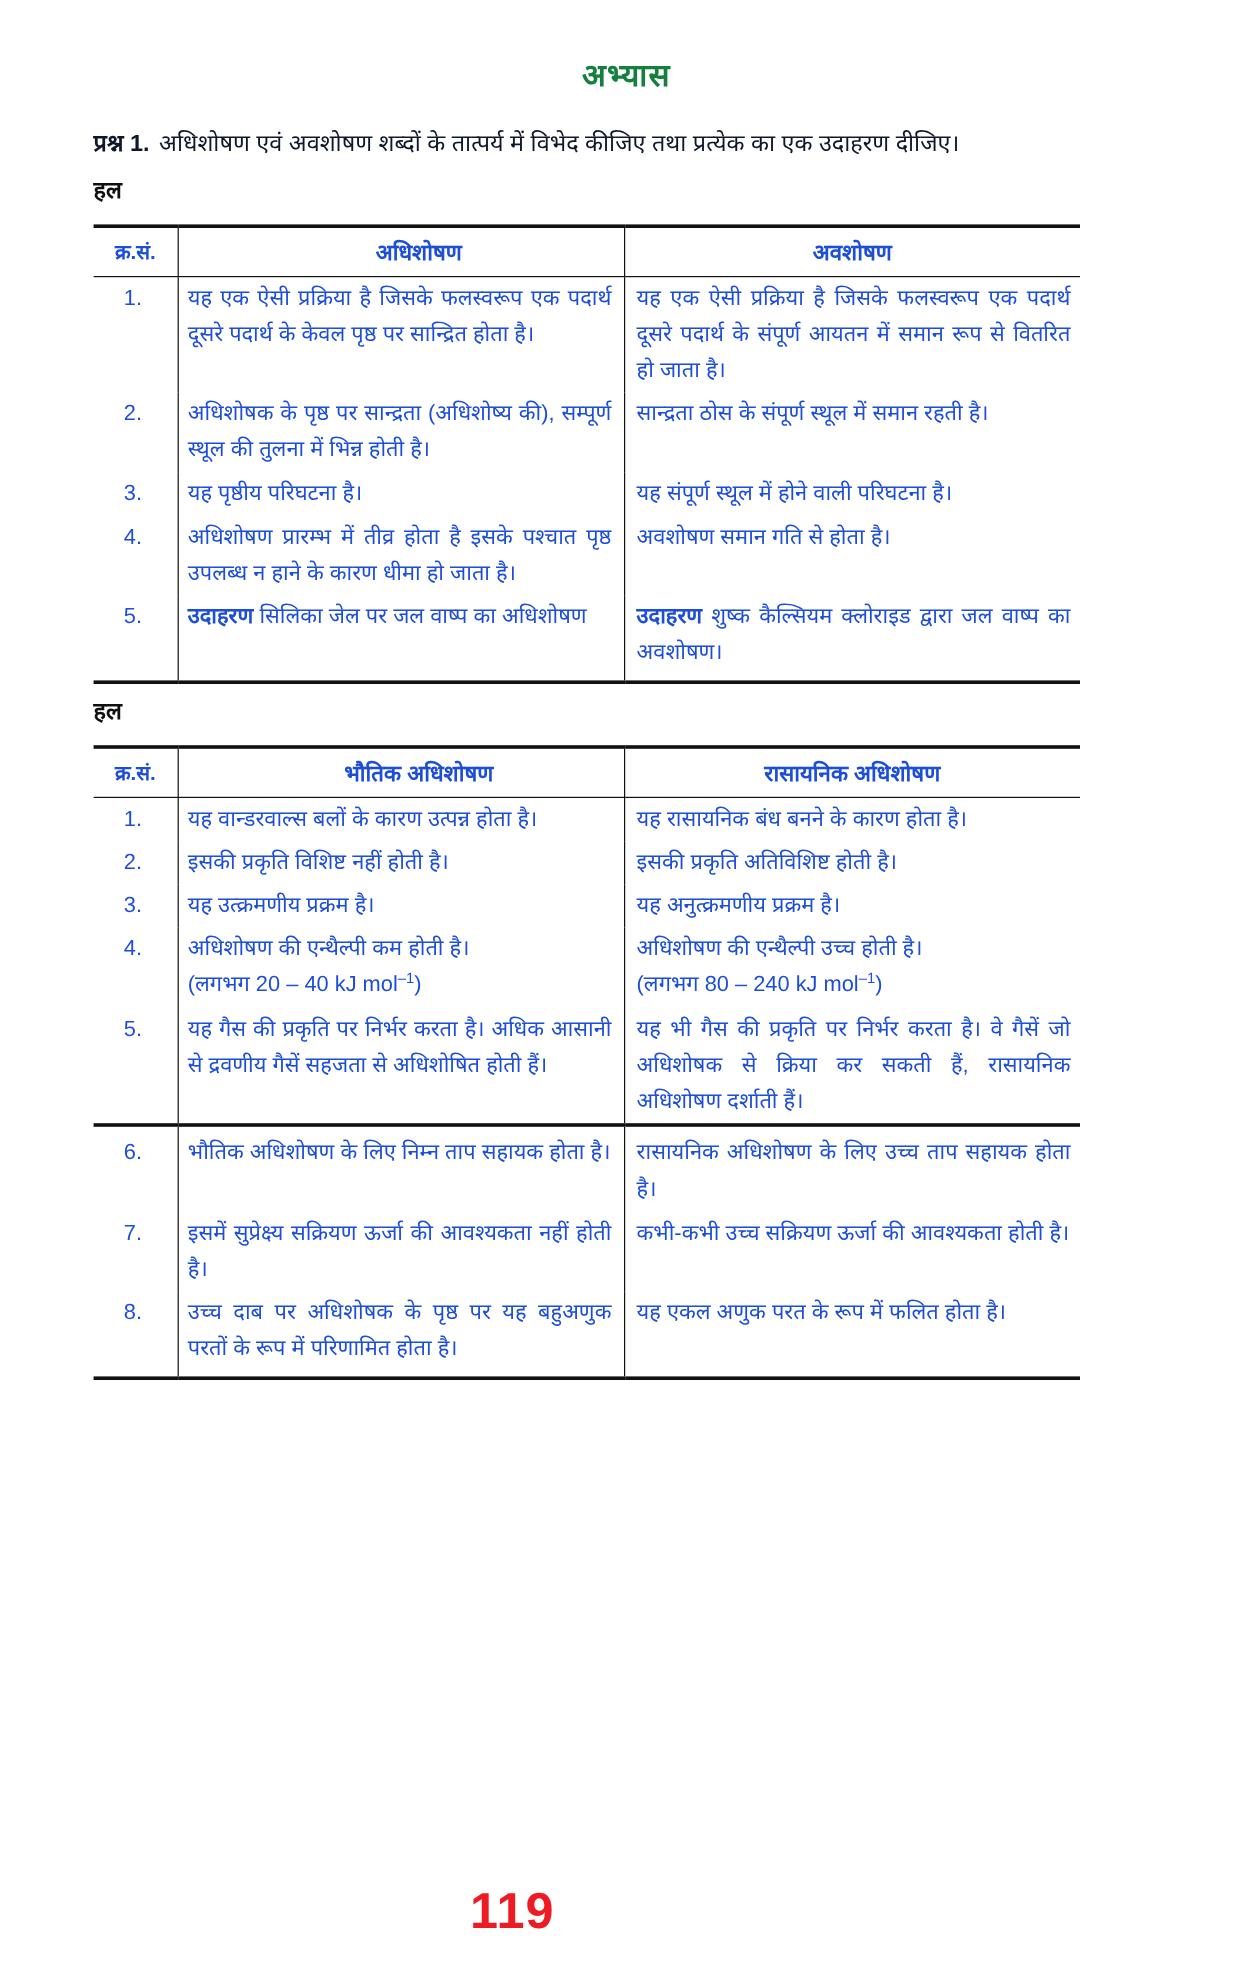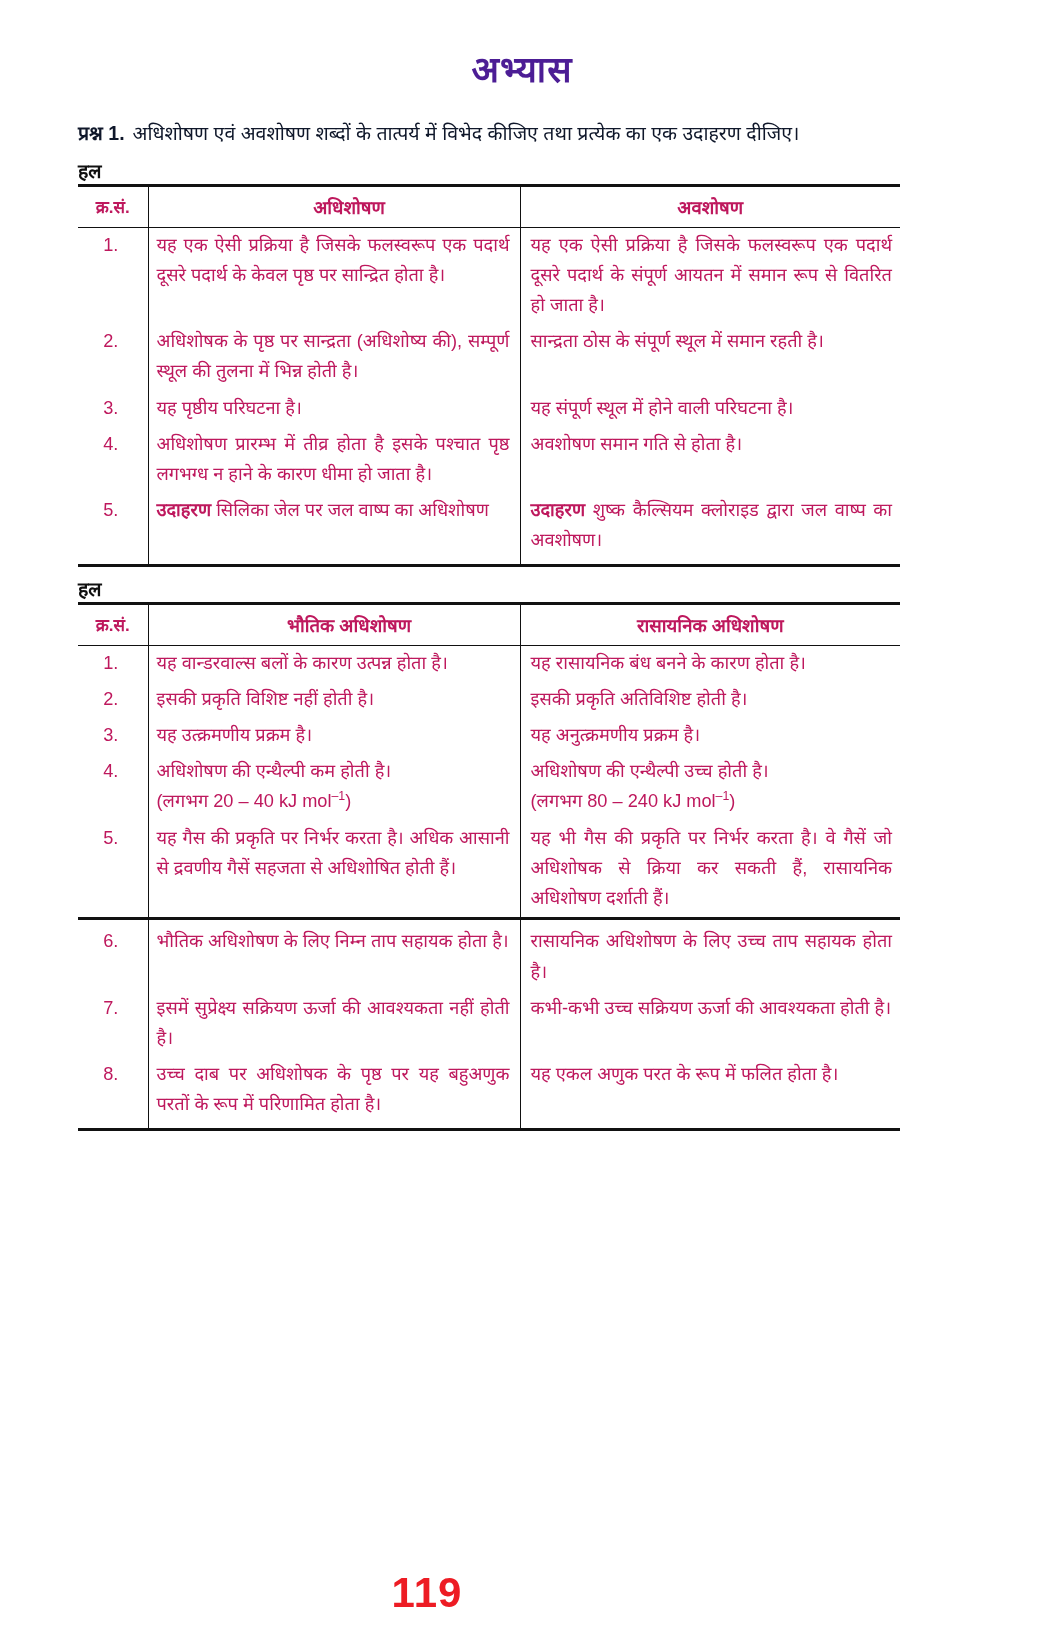--- a/index.html
+++ b/index.html
@@ -20,26 +20,26 @@
   .page {
     position: relative;
     width: 1044px;
     height: 1647px;
     padding: 0;
   }
 
   
   .page-title {
     text-align: center;
-    font-size: 36px;
+    font-size: 26px;
     font-weight: bold;
     letter-spacing: 1px;
     margin: 44px 0 0 0;
     font-family: "Liberation Sans", "DejaVu Sans", sans-serif;
-    color: #4c1d95;
+    color: #15803d;
   }
 
   
   .content {
     padding: 0 74px 0 78px;
   }
   .question {
     margin-top: 26px;
     font-size: 19.5px;
     line-height: 1.52;
@@ -56,25 +56,26 @@
   .solution-label {
     margin-top: 8px;
     font-size: 19.5px;
     font-weight: bold;
     font-family: Liberation Serif, serif;
   }
 
   
   .diff-table {
     width: 822px;
+    margin-top: 16px;
     border-collapse: collapse;
     table-layout: fixed;
     font-family: "Liberation Sans", "DejaVu Sans", sans-serif;
     font-size: 18.2px;
-    color: #be185d;
+    color: #1d4ed8;
   }
   .diff-table col.c-sn  { width: 70px; }
   .diff-table col.c-a   { width: 372px; }
   .diff-table col.c-b   { width: 380px; }
 
   .diff-table thead th {
     border-top: 3px solid #111;
     border-bottom: 1.6px solid #111;
     padding: 7px 6px 8px 6px;
     font-weight: bold;
@@ -184,21 +185,21 @@
           <td class="colA">अधिशोषक के पृष्ठ पर सान्द्रता (अधिशोष्य की), सम्पूर्ण स्थूल की तुलना में भिन्न होती है।</td>
           <td class="colB">सान्द्रता ठोस के संपूर्ण स्थूल में समान रहती है।</td>
         </tr>
         <tr>
           <td class="sn">3.</td>
           <td class="colA">यह पृष्ठीय परिघटना है।</td>
           <td class="colB">यह संपूर्ण स्थूल में होने वाली परिघटना है।</td>
         </tr>
         <tr>
           <td class="sn">4.</td>
-          <td class="colA">अधिशोषण प्रारम्भ में तीव्र होता है इसके पश्चात पृष्ठ लगभग्ध न हाने के कारण धीमा हो जाता है।</td>
+          <td class="colA">अधिशोषण प्रारम्भ में तीव्र होता है इसके पश्चात पृष्ठ उपलब्ध न हाने के कारण धीमा हो जाता है।</td>
           <td class="colB">अवशोषण समान गति से होता है।</td>
         </tr>
         <tr class="last-row">
           <td class="sn">5.</td>
           <td class="colA"><span class="cell-strong">उदाहरण</span> <span>सिलिका जेल पर जल वाष्प का अधिशोषण</span></td>
           <td class="colB"><span class="cell-strong">उदाहरण</span> <span>शुष्क कैल्सियम क्लोराइड द्वारा जल वाष्प का अवशोषण।</span></td>
         </tr>
       </tbody>
     </table>
 

